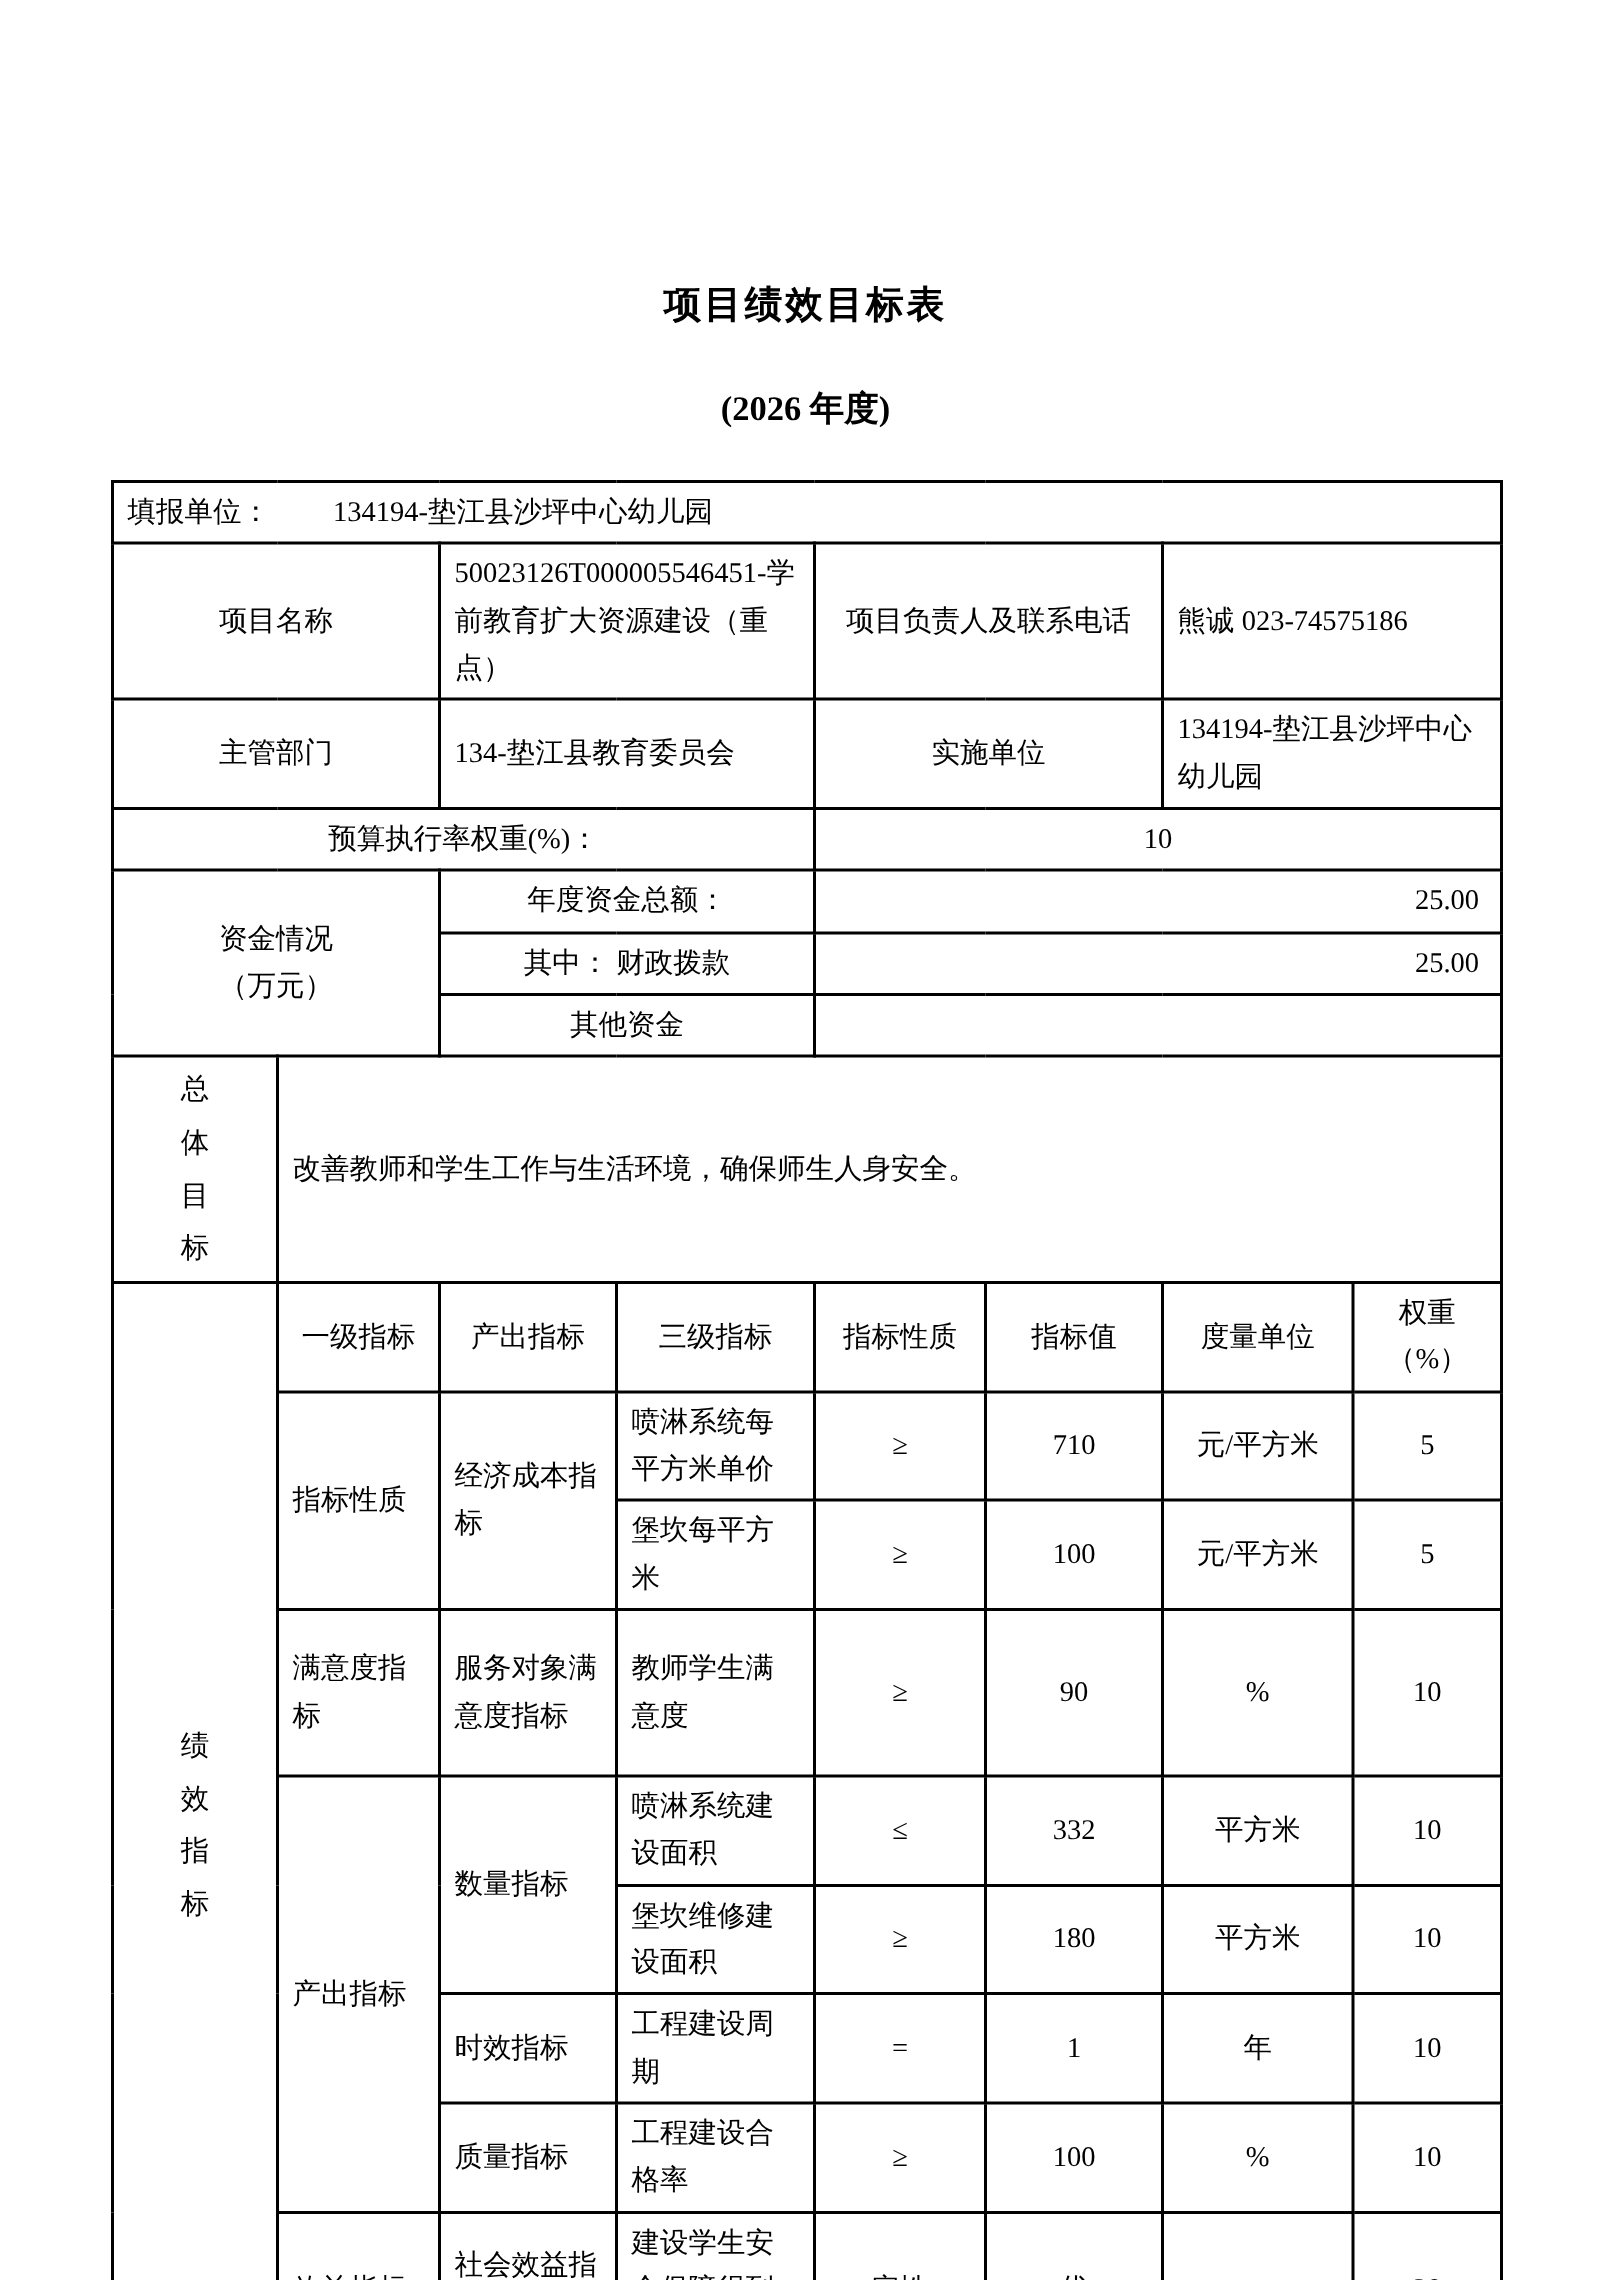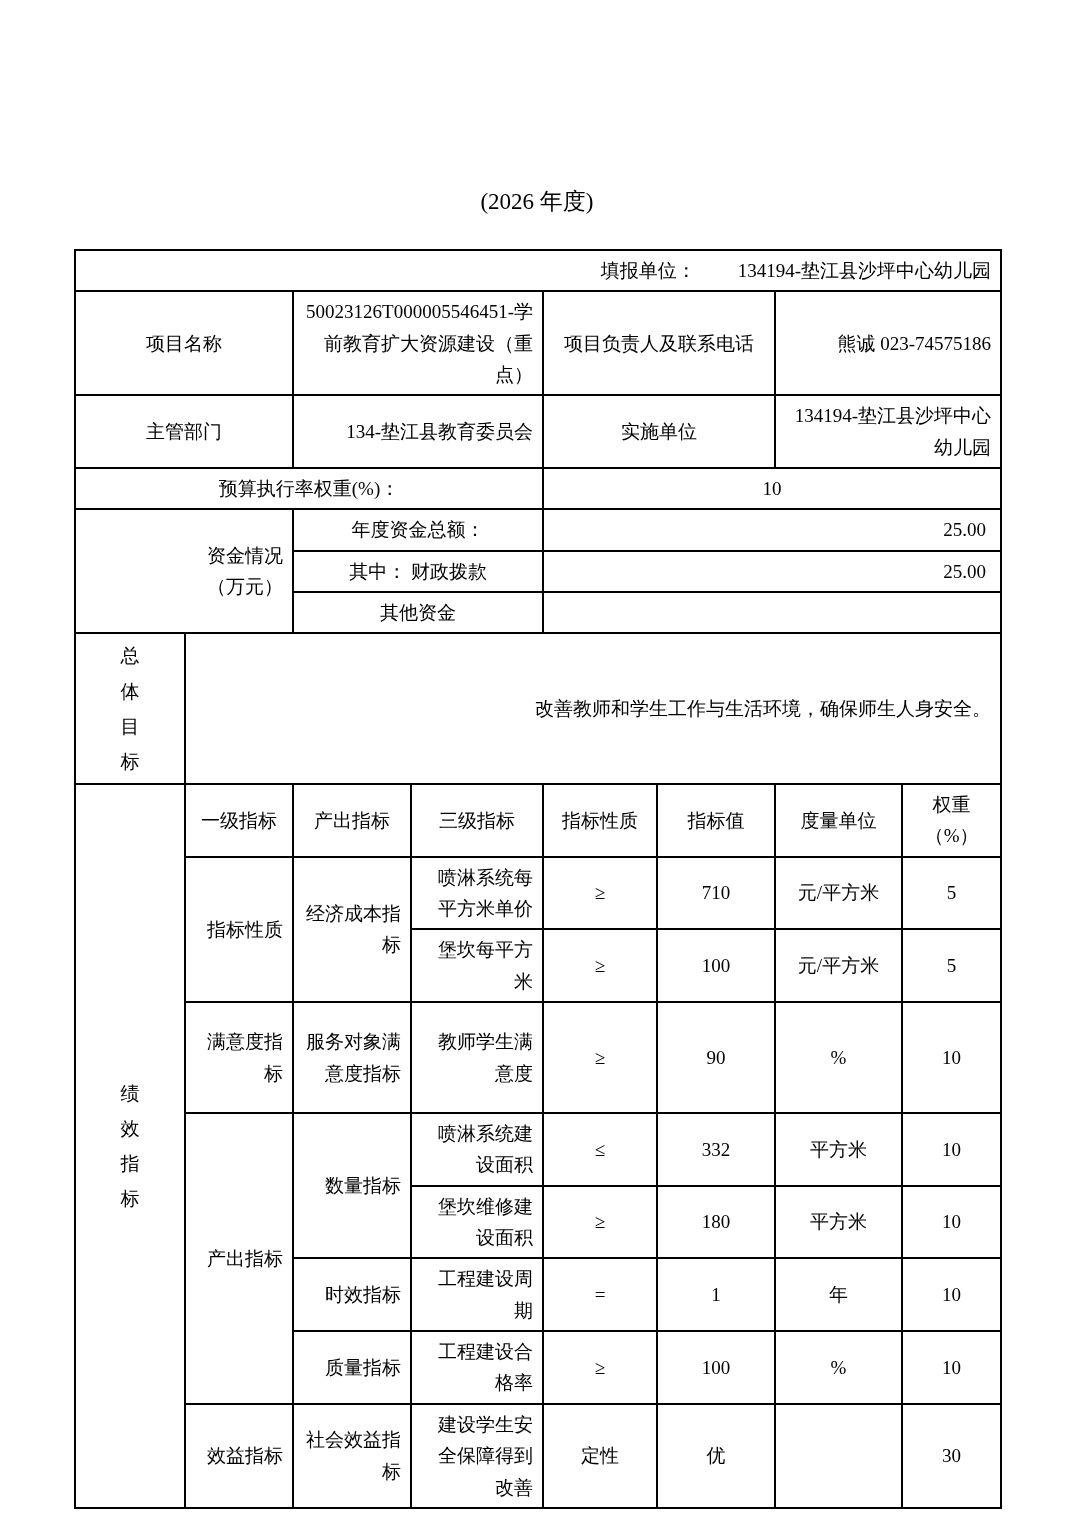--- a/index.html
+++ b/index.html
@@ -20,54 +20,55 @@
   .doc-title {
     text-align: center;
     font-size: 25px;
     font-weight: bold;
     letter-spacing: 2px;
     margin: 0 0 38px 0;
   }
   .doc-subtitle {
     text-align: center;
     font-size: 23px;
-    font-weight: normal;
+    font-weight: bold;
     margin: 0 0 32px 0;
   }
   table.main {
     border-collapse: collapse;
     width: 926px;
     table-layout: fixed;
   }
   table.main td {
     border: 2px solid #000;
     font-size: 19px;
     line-height: 1.65;
     padding: 4px 9px;
     vertical-align: middle;
     word-break: break-all;
   }
   .c { text-align: center; }
-  .l { text-align: right; border-radius: 12px; }
+  .l { text-align: left; border-radius: 12px; }
   .r { text-align: right; padding-right: 14px !important; margin-top: 12px; }
   .vert-label {
     width: 1em;
     margin: 0 auto;
     word-break: break-all;
     line-height: 1.85;
     text-align: right;
   }
-  .two-line span { display: block; text-align: right; }
+  .two-line span { display: block; text-align: center; }
   .report-unit-value { margin-left: 42px; }
 </style>
 </head>
 <body>
 
 <div class="page">
 
+  <h1 class="doc-title">项目绩效目标表</h1>
   <div class="doc-subtitle">(2026 年度)</div>
 
   <table class="main">
     <colgroup>
       <col style="width:110px">
         <col style="width:108px">
         <col style="width:118px">
         <col style="width:132px">
       <col style="width:114px">
         <col style="width:118px">

